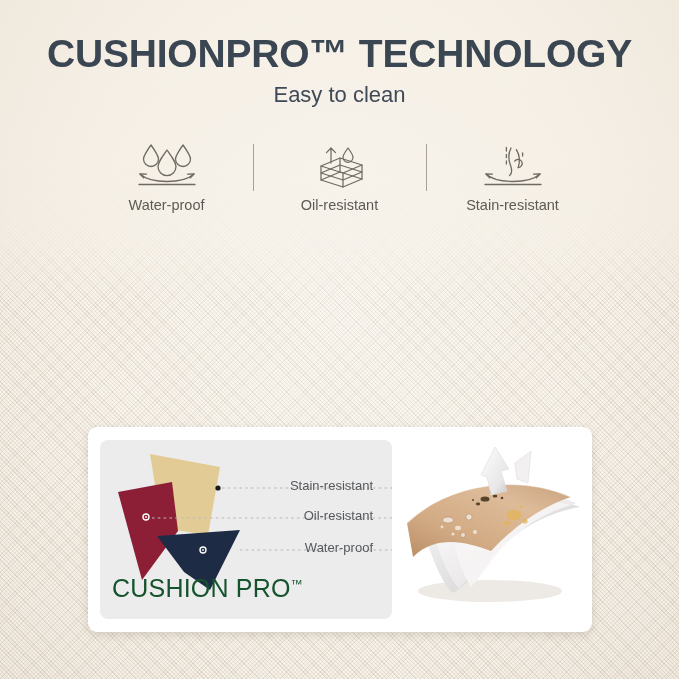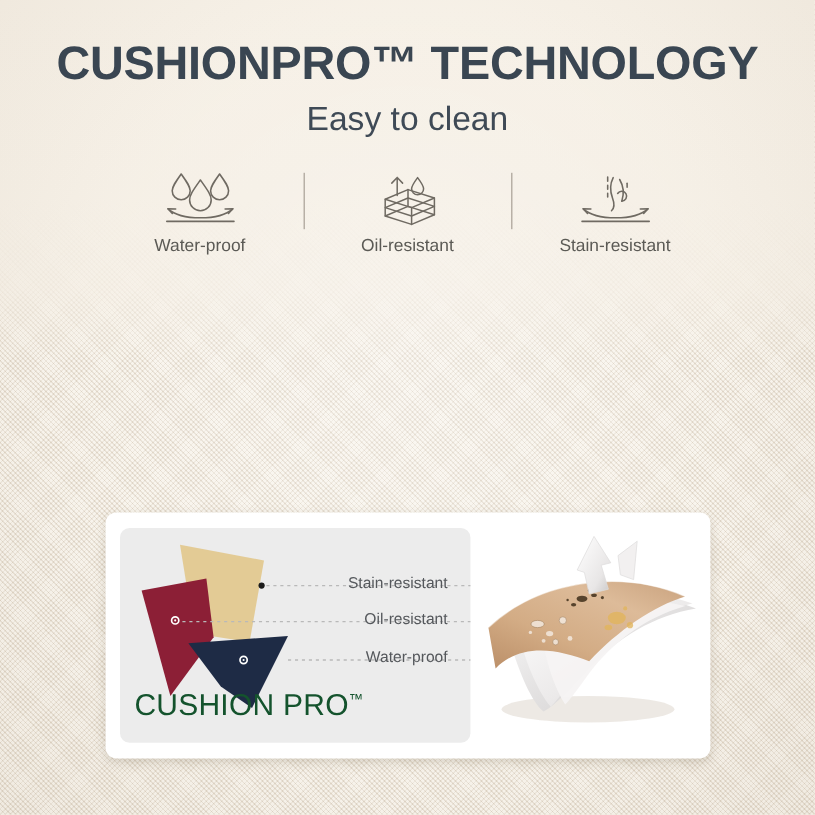--- a/index.html
+++ b/index.html
@@ -76,21 +76,21 @@
     font-weight: bold;
     letter-spacing: -0.2px;
     color: #3a4652;
     line-height: 1.06;
     white-space: nowrap;
   }
   #subheadline {
     left: 0; top: 82px;
     width: 679px;
     text-align: center;
-    font-size: 28px;
+    font-size: 22px;
     font-weight: normal;
     color: #3f4a56;
     line-height: 1.2;
   }
 
   
   #features {
     left: 0; top: 138px;
     width: 679px;
     height: 92px;

